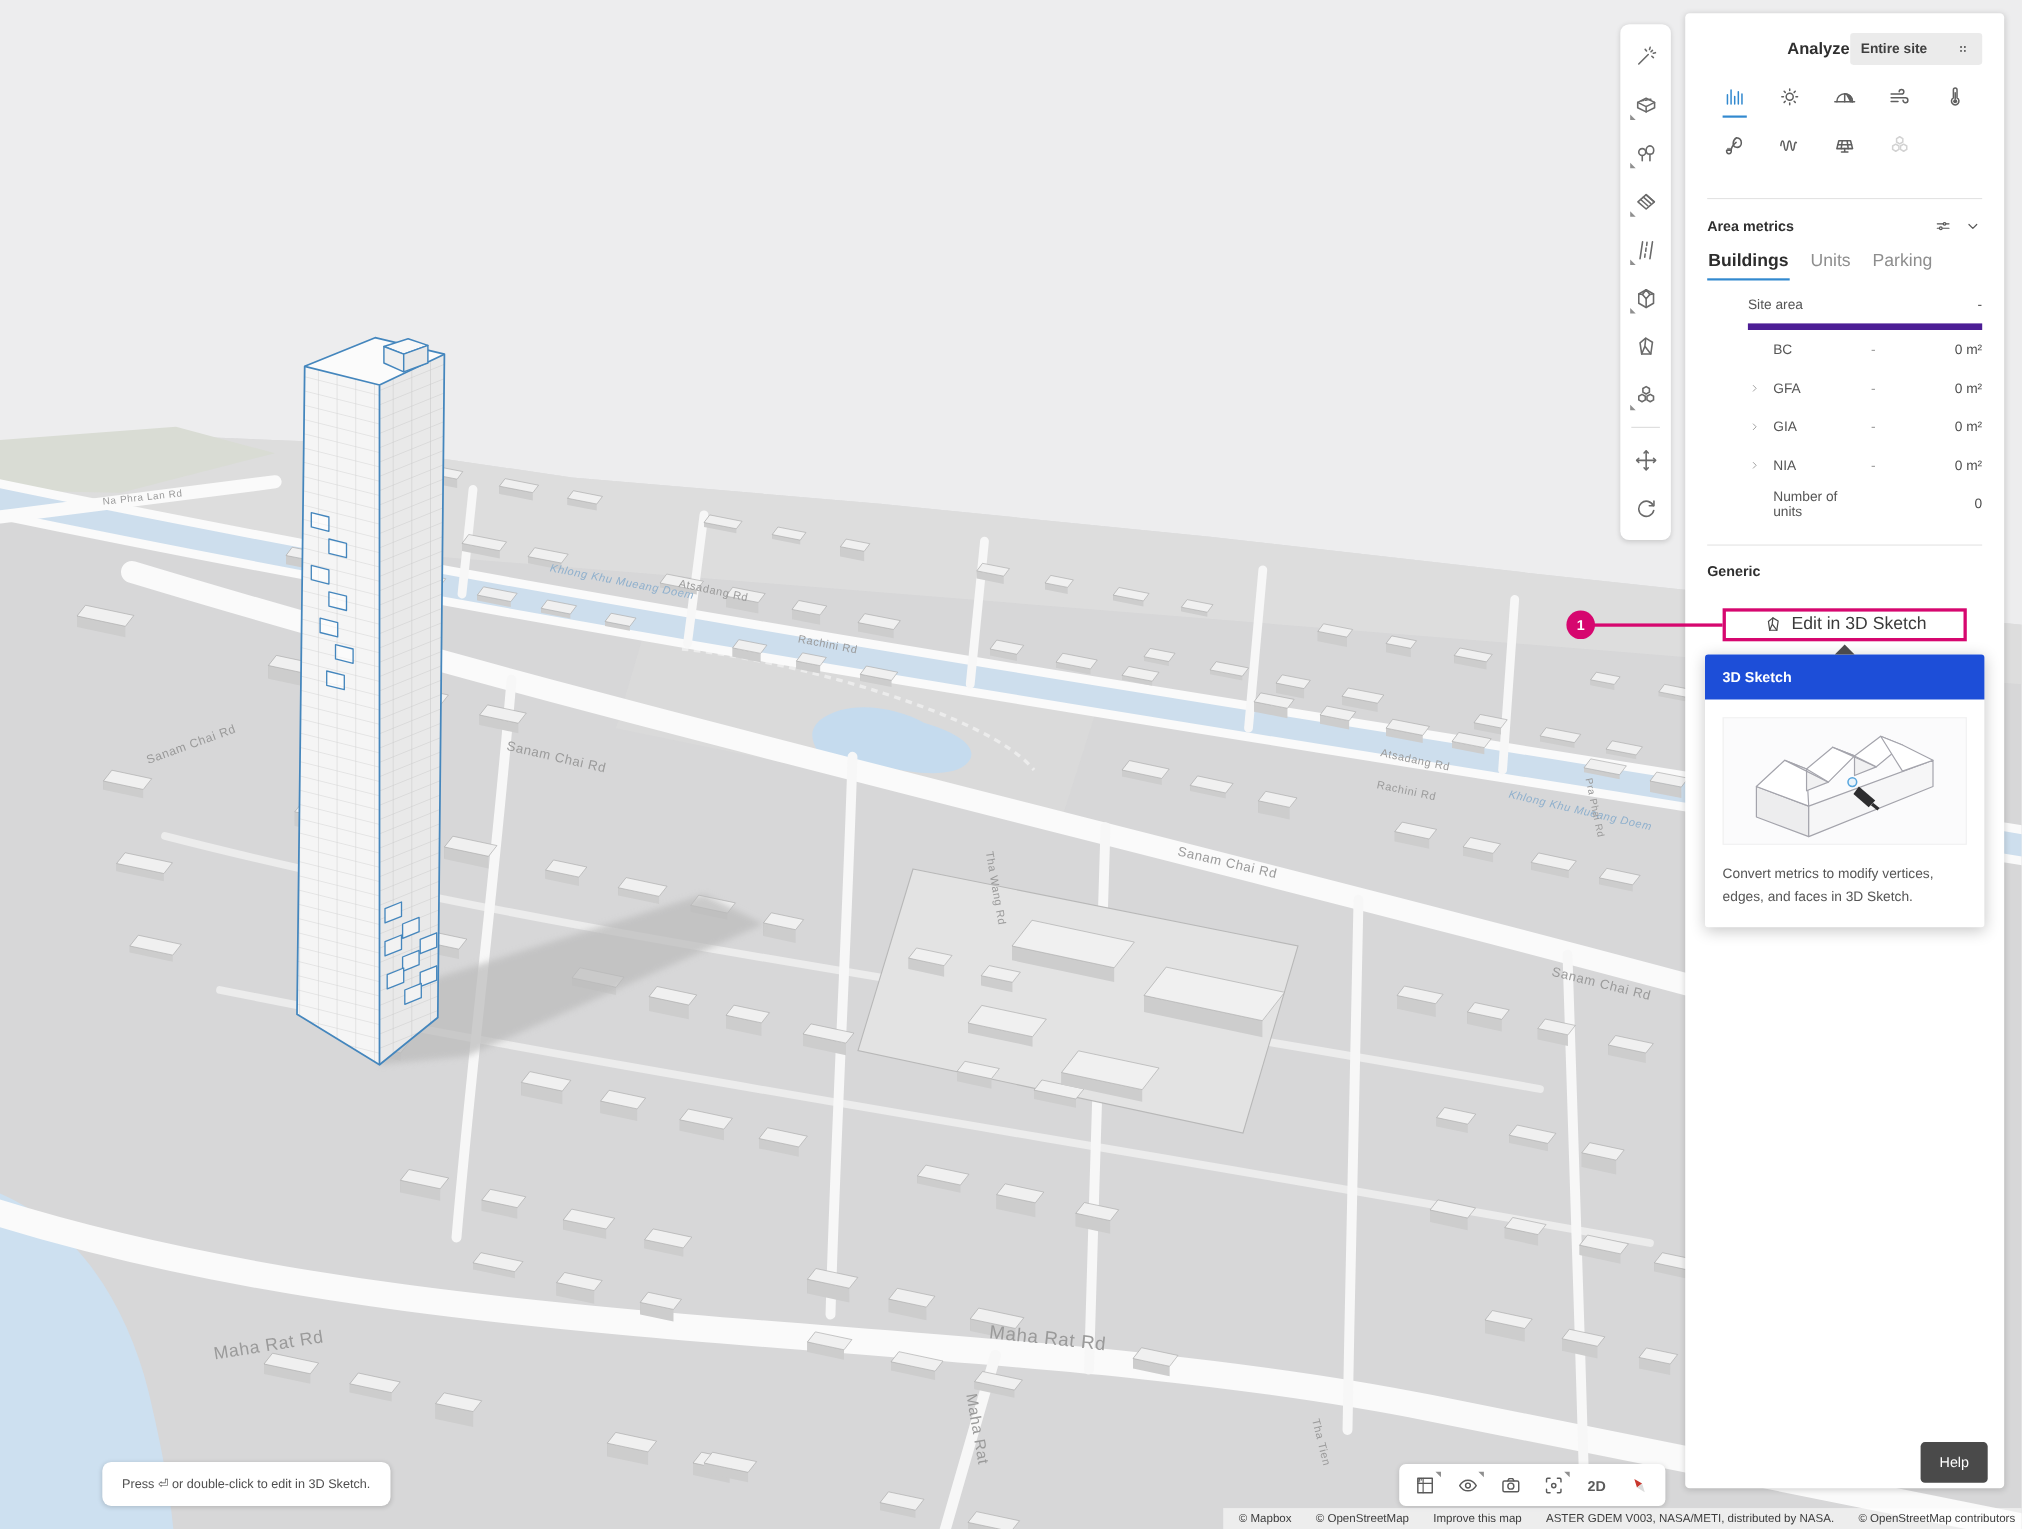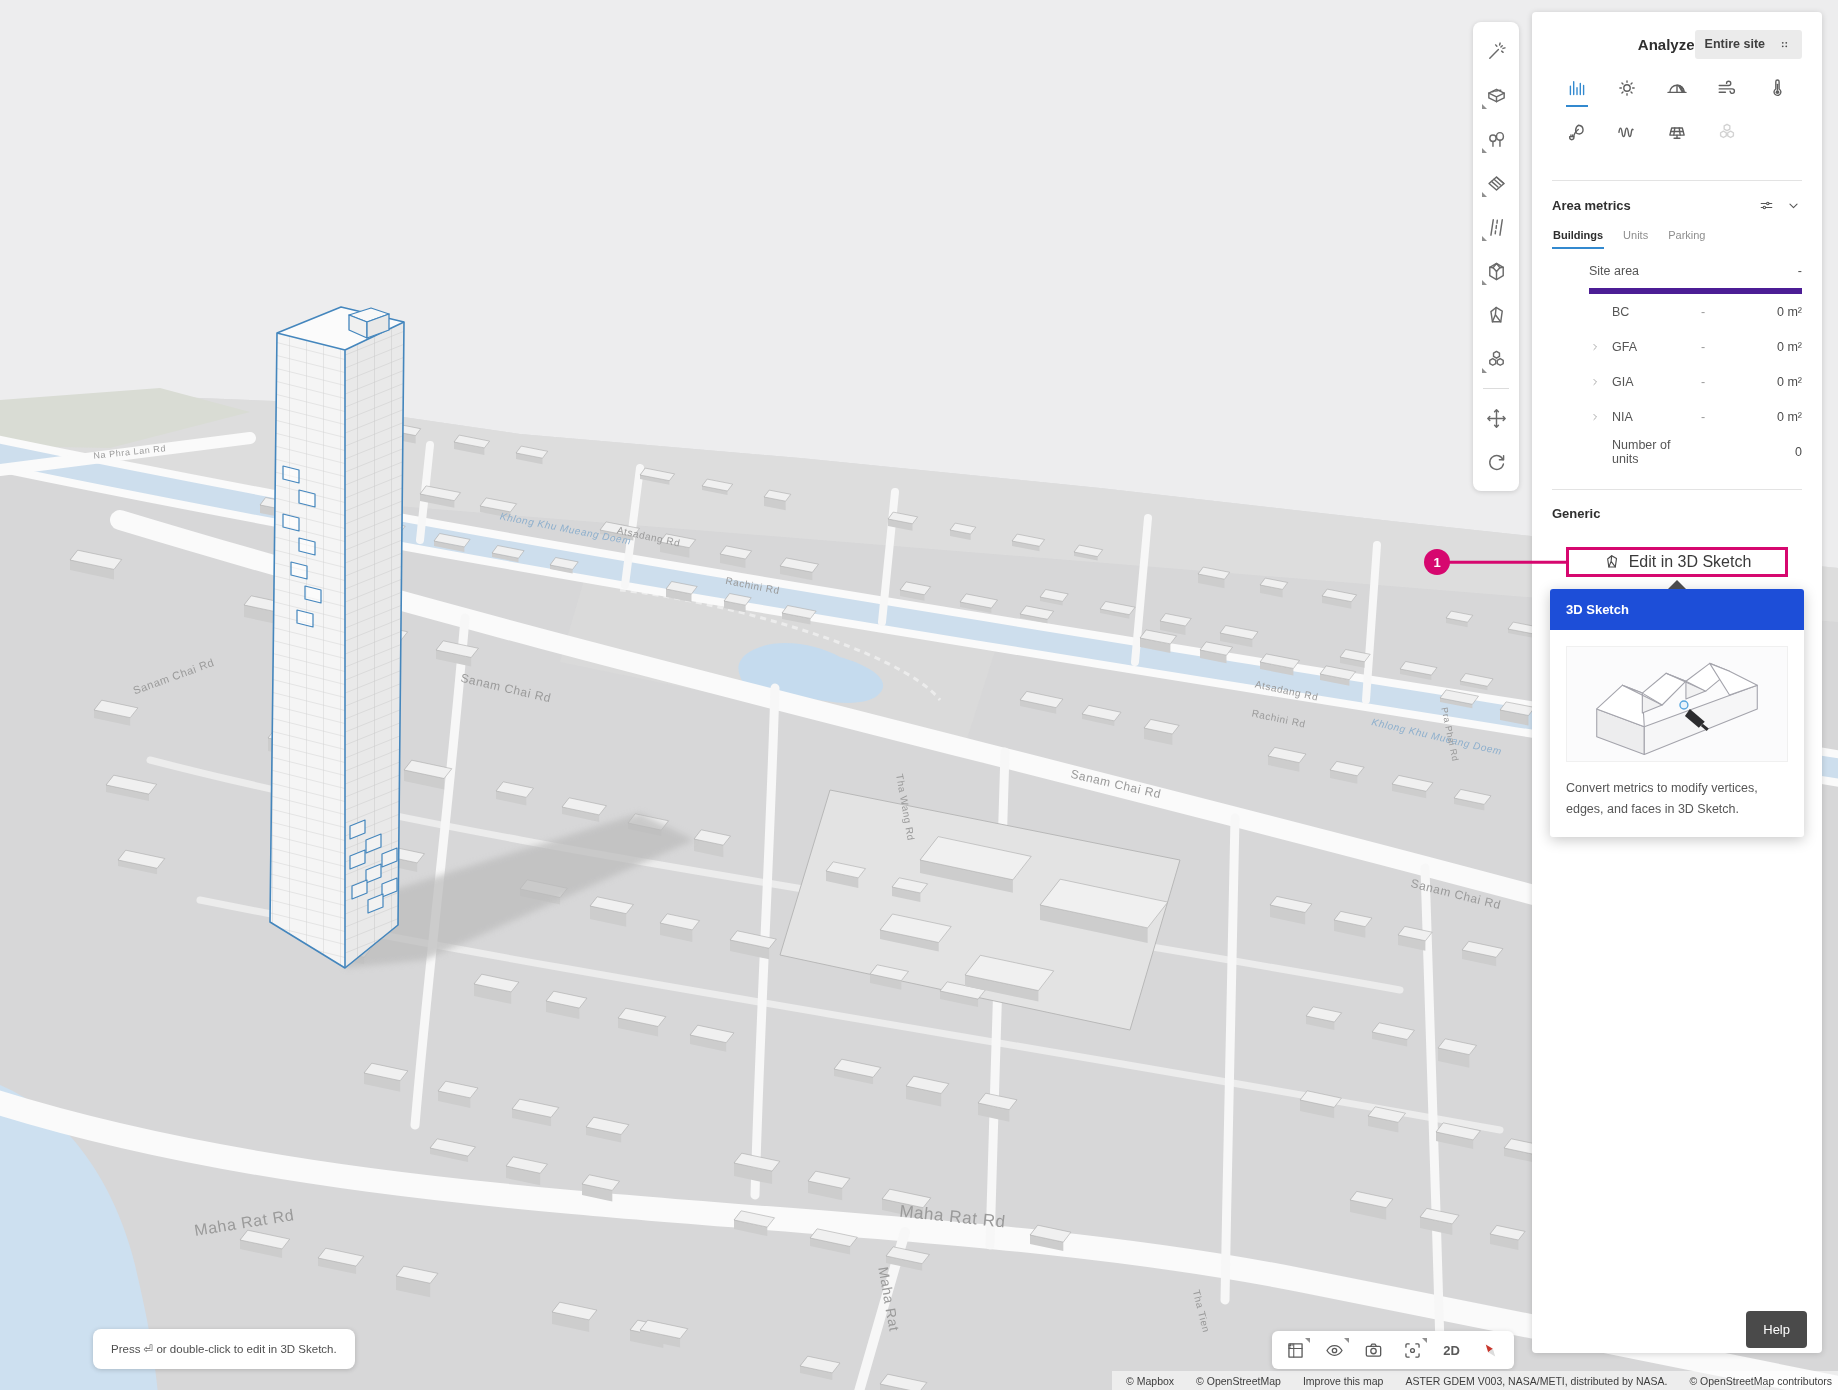--- a/index.html
+++ b/index.html
@@ -22,39 +22,39 @@
     border-bottom:5px solid #8f8f8f;border-right:5px solid transparent;}
   .corner-tr{position:absolute;right:5px;top:5px;width:0;height:0;
     border-top:5px solid #8f8f8f;border-left:5px solid transparent;}
 
   
   .panel{position:absolute;left:1532px;top:12px;width:290px;height:1341px;background:#fff;border-radius:4px;
     box-shadow:0 1px 6px rgba(0,0,0,.16);padding:0 20px;box-sizing:border-box;z-index:5;}
   .panel *{margin:0;}
   .p-head{display:flex;justify-content:flex-end;align-items:center;margin-top:16px;height:32px;}
   .p-head h2{font-size:15px;color:#2f2f2f;font-weight:700;}
-  .scope{display:flex;align-items:center;gap:12px;background:#ebebeb;border:none;border-radius:3px;
+  .scope{display:flex;align-items:center;gap:25px;background:#ebebeb;border:none;border-radius:3px;
     padding:7px 10px;font-size:12.5px;color:#3f3f3f;font-weight:700;}
   .scope .ic{width:15px;height:15px;color:#4a4a4a;}
   .tool-grid{display:grid;grid-template-columns:repeat(5,1fr);row-gap:4px;margin-top:8px;}
   .tool{height:40px;display:flex;align-items:center;justify-content:center;border:none;background:none;
     color:#5f5f5f;position:relative;}
   .tool .ic{width:22px;height:22px;}
   .tool.active{color:#3289cf;}
   .tool.active::after{content:"";position:absolute;bottom:1px;left:50%;transform:translateX(-50%);
     width:22px;height:2px;background:#3289cf;}
   .tool.disabled{color:#d2d2d2;}
   .sep{border:none;border-top:1px solid #e3e3e3;}
   .sep1{margin-top:28px;} .sep2{margin-top:20px;}
   .am-head{display:flex;justify-content:space-between;align-items:center;margin-top:12px;height:24px;}
   .panel h3{font-size:13px;font-weight:700;color:#2f2f2f;}
   .am-icons{display:flex;gap:10px;color:#555;}
   .am-icons .ic{width:17px;height:17px;}
   .tabs{display:flex;gap:18px;margin-top:12px;}
-  .tab{font-size:11px;color:#8e8e8e;padding:0 1px 8px;position:relative;border:none;background:none;}
+  .tab{font-size:16px;color:#8e8e8e;padding:0 1px 8px;position:relative;border:none;background:none;}
   .tab.active{color:#2d2d2d;font-weight:700;}
   .tab.active::after{content:"";position:absolute;left:0;right:0;bottom:0;height:2.5px;background:#3289cf;}
   .rows{margin-top:4px;margin-left:37px;}
   .m-row{display:flex;align-items:center;height:35px;font-size:12.5px;color:#5f5f5f;}
   .m-row.sep-above{border-top:6px solid #4c1d95;justify-content:flex-end;}
   .m-row .chev{width:23px;height:13px;color:#8e8e8e;display:flex;align-items:center;}
   .m-row .chev .ic{width:12px;height:12px;}
   .m-row .lbl{flex:1;color:#565656;}
   .m-row .dash{width:58px;text-align:center;color:#9a9a9a;}
   .m-row .val{width:70px;text-align:right;color:#4d4d4d;}

